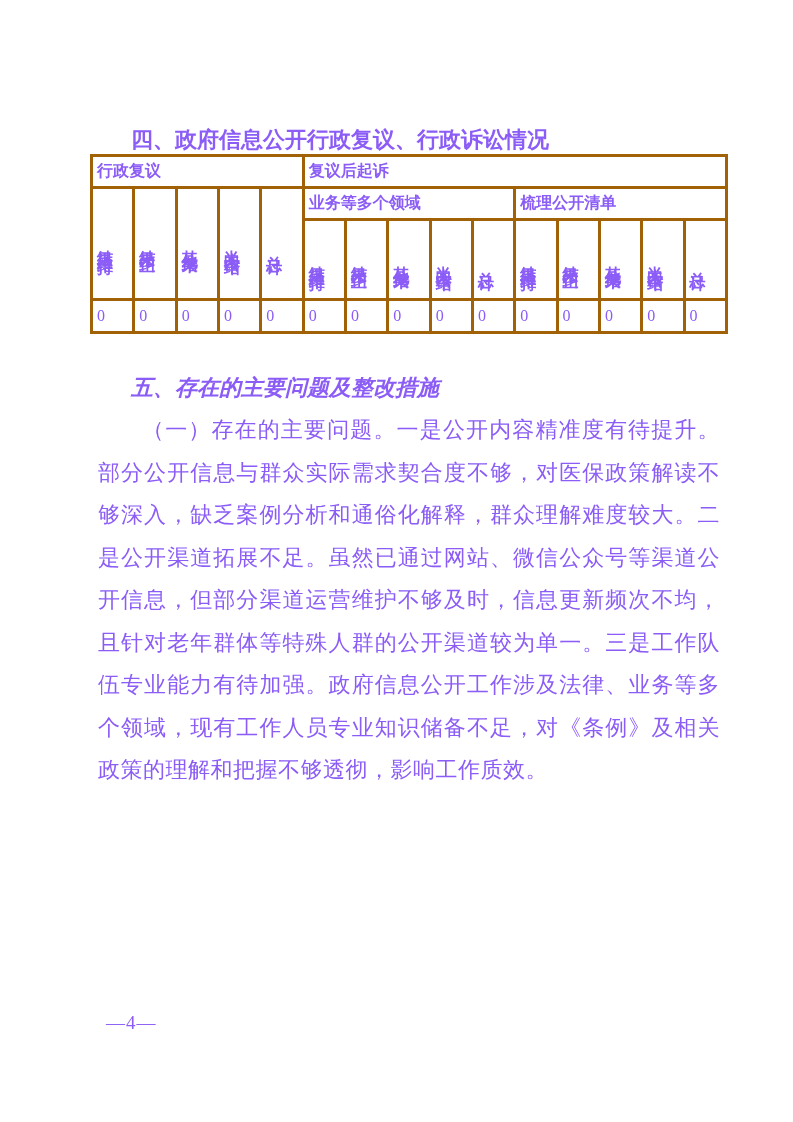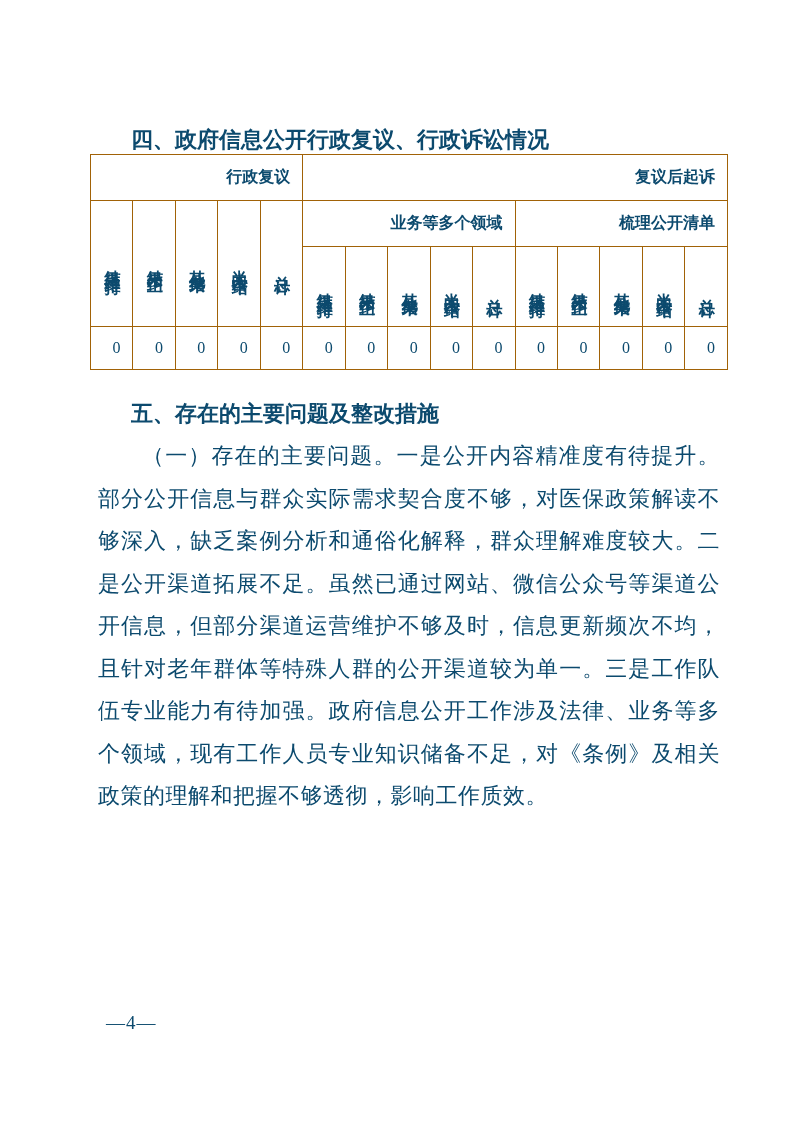--- a/index.html
+++ b/index.html
@@ -2,54 +2,54 @@
 <html><head>
 <meta charset="utf-8">
 <style>
   html, body { margin: 0; padding: 0; background: #808080; }
   .page {
     position: relative;
     width: 793px;
     height: 1122px;
     margin: 0 auto;
     background: #ffffff;
-    color: #0c4a6e;
+    color: #8b5cf6;
     font-family: "Liberation Serif", serif;
     overflow: hidden;
   }
   .content {
     position: absolute;
     left: 90px;
     top: 0;
     width: 638px;
   }
   .sec-heading {
     margin: 0;
     padding-left: 41px;
     font-family: "Liberation Sans", sans-serif;
     font-weight: bold;
     font-size: 22px;
     line-height: 27px;
     white-space: nowrap;
   }
   .sec-heading.first { margin-top: 126px; }
-  .sec-heading.second { margin-top: 30px; }
+  .sec-heading.second { margin-top: 40px; font-style: italic; }
 
   table.stats {
     width: 638px;
     margin-top: 1px;
     border-collapse: collapse;
     table-layout: fixed;
   }
   table.stats col { width: 6.6667%; }
   table.stats td {
-    border: 1px solid #a16207;
-    text-align: right;
+    border: 3px solid #a16207;
+    text-align: left;
     vertical-align: middle;
-    padding: 12px;
+    padding: 4px;
     overflow: hidden;
   }
   tr.r1 { height: 32px; }
   tr.r2 { height: 28px; }
   tr.r3 { height: 80px; }
   tr.r4 { height: 33px; }
   .hh {
     font-family: "Liberation Sans", sans-serif;
     font-weight: bold;
     font-size: 16px;

